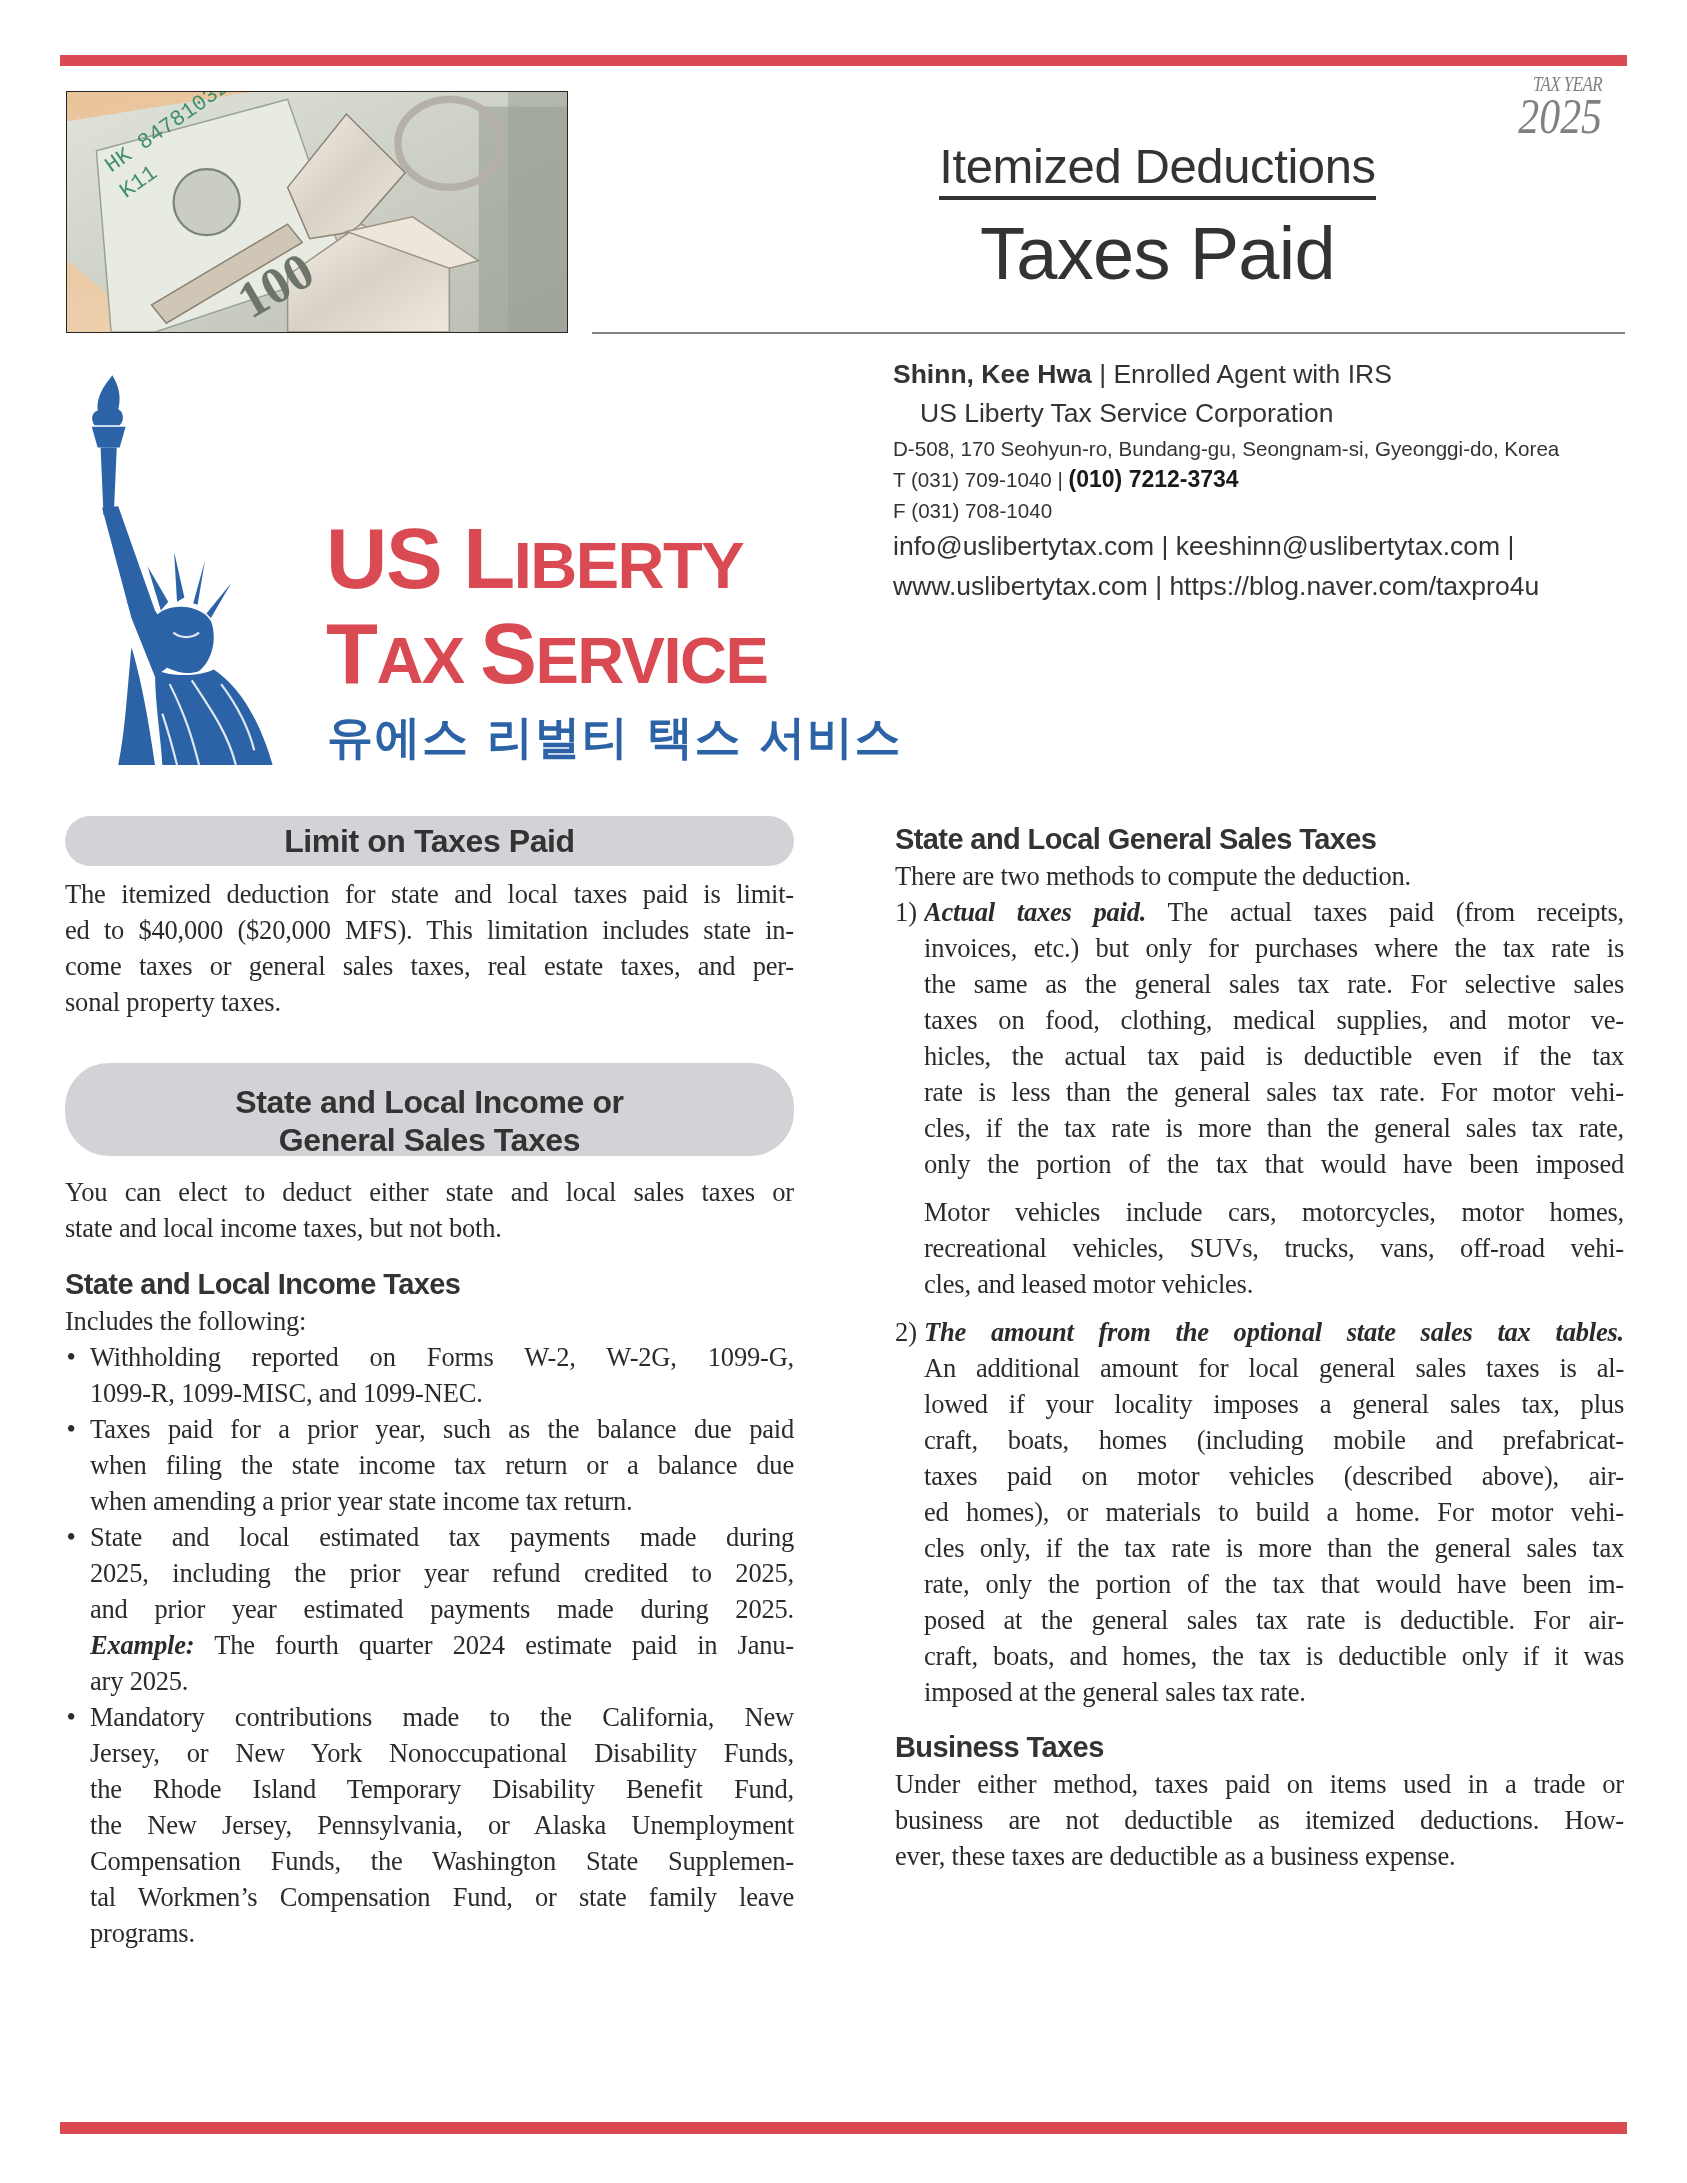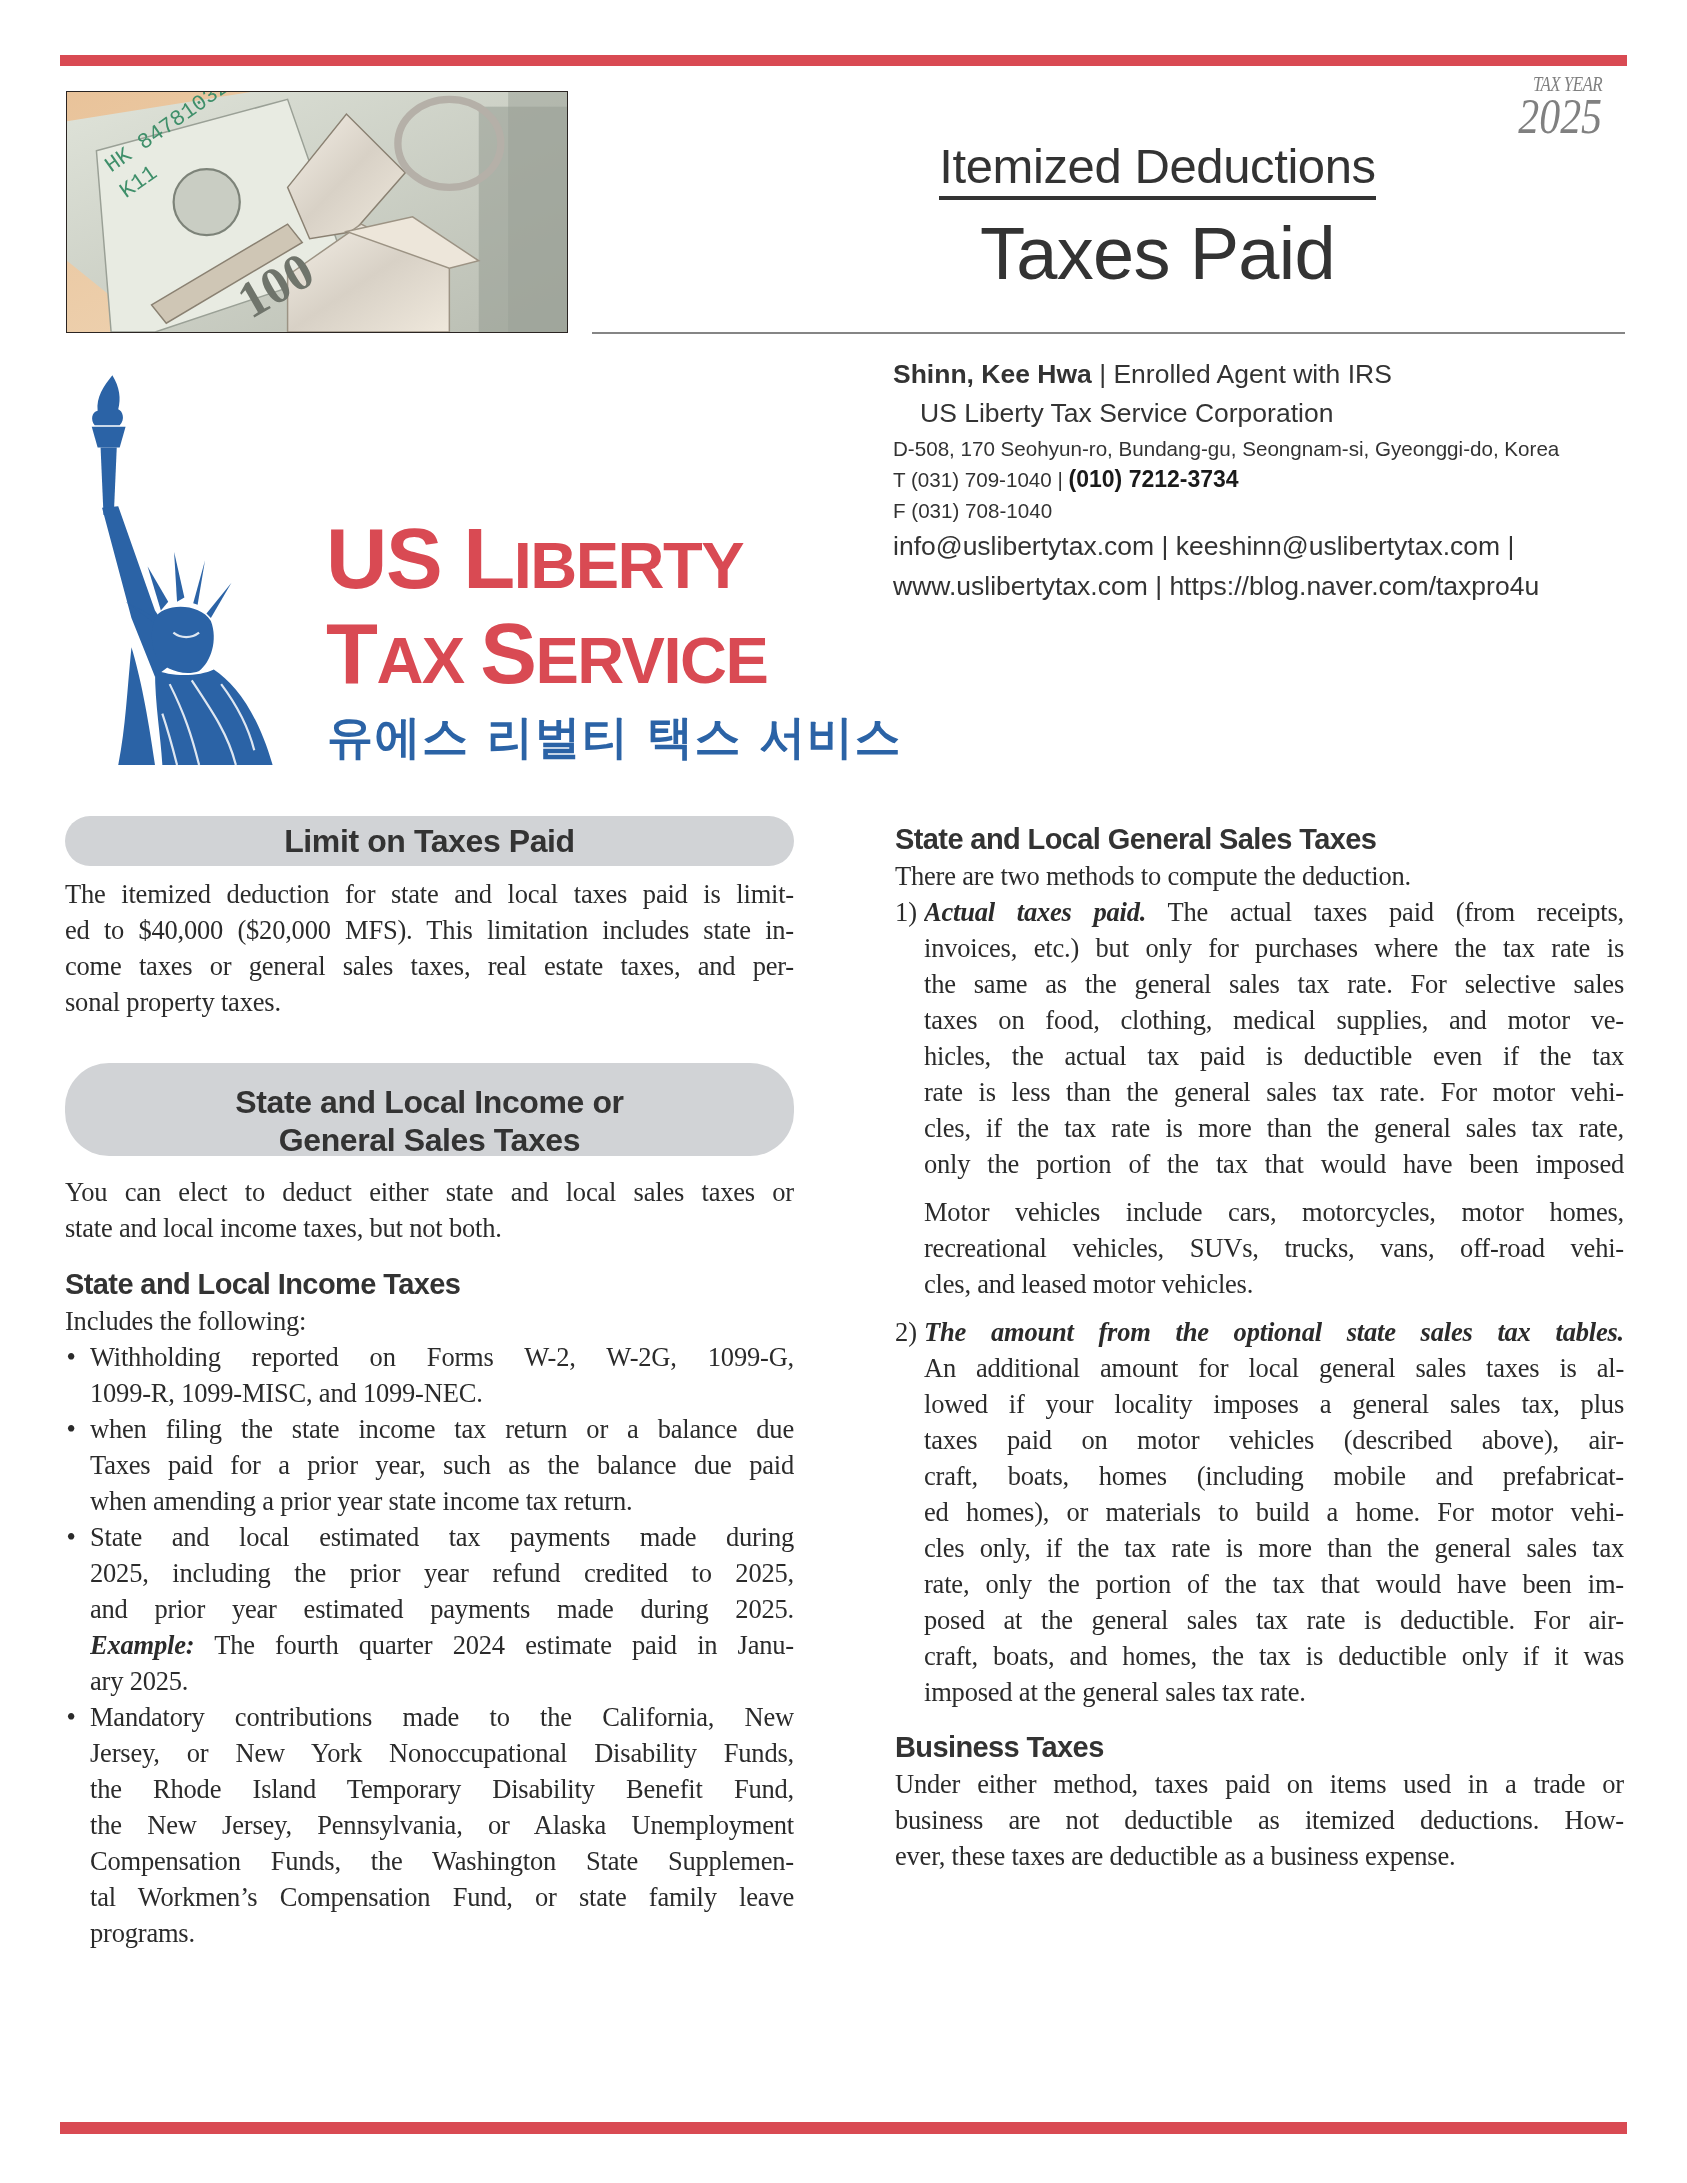--- a/index.html
+++ b/index.html
@@ -202,22 +202,22 @@
   <div class="bullet-wrap">
     <span class="bullet-dot">•</span>
     <div class="indent">
       <div class="body-line">Withholding reported on Forms W-2, W-2G, 1099-G,</div>
       <div class="body-line last">1099-R, 1099-MISC, and 1099-NEC.</div>
     </div>
   </div>
   <div class="bullet-wrap">
     <span class="bullet-dot">•</span>
     <div class="indent">
+      <div class="body-line">Taxes paid for a prior year, such as the balance due paid</div>
       <div class="body-line">when filing the state income tax return or a balance due</div>
-      <div class="body-line">Taxes paid for a prior year, such as the balance due paid</div>
       <div class="body-line last">when amending a prior year state income tax return.</div>
     </div>
   </div>
   <div class="bullet-wrap">
     <span class="bullet-dot">•</span>
     <div class="indent">
       <div class="body-line">State and local estimated tax payments made during</div>
       <div class="body-line">2025, including the prior year refund credited to 2025,</div>
       <div class="body-line">and prior year estimated payments made during 2025.</div>
       <div class="body-line"><em class="bi">Example:</em><span> The fourth quarter 2024 estimate paid in Janu-</span></div>
@@ -260,22 +260,22 @@
       </div>
     </div>
   </div>
 
   <div class="num-wrap" style="margin-top:11.8px;">
     <span class="num-label">2)</span>
     <div class="num-indent">
       <div class="body-line"><em class="bi">The amount from the optional state sales tax tables.</em></div>
       <div class="body-line">An additional amount for local general sales taxes is al-</div>
       <div class="body-line">lowed if your locality imposes a general sales tax, plus</div>
+      <div class="body-line">craft, boats, homes (including mobile and prefabricat-</div>
       <div class="body-line">taxes paid on motor vehicles (described above), air-</div>
-      <div class="body-line">craft, boats, homes (including mobile and prefabricat-</div>
       <div class="body-line">ed homes), or materials to build a home. For motor vehi-</div>
       <div class="body-line">cles only, if the tax rate is more than the general sales tax</div>
       <div class="body-line">rate, only the portion of the tax that would have been im-</div>
       <div class="body-line">posed at the general sales tax rate is deductible. For air-</div>
       <div class="body-line">craft, boats, and homes, the tax is deductible only if it was</div>
       <div class="body-line last">imposed at the general sales tax rate.</div>
     </div>
   </div>
 
   <div class="sub-heading" style="margin-top:19px;">Business Taxes</div>

